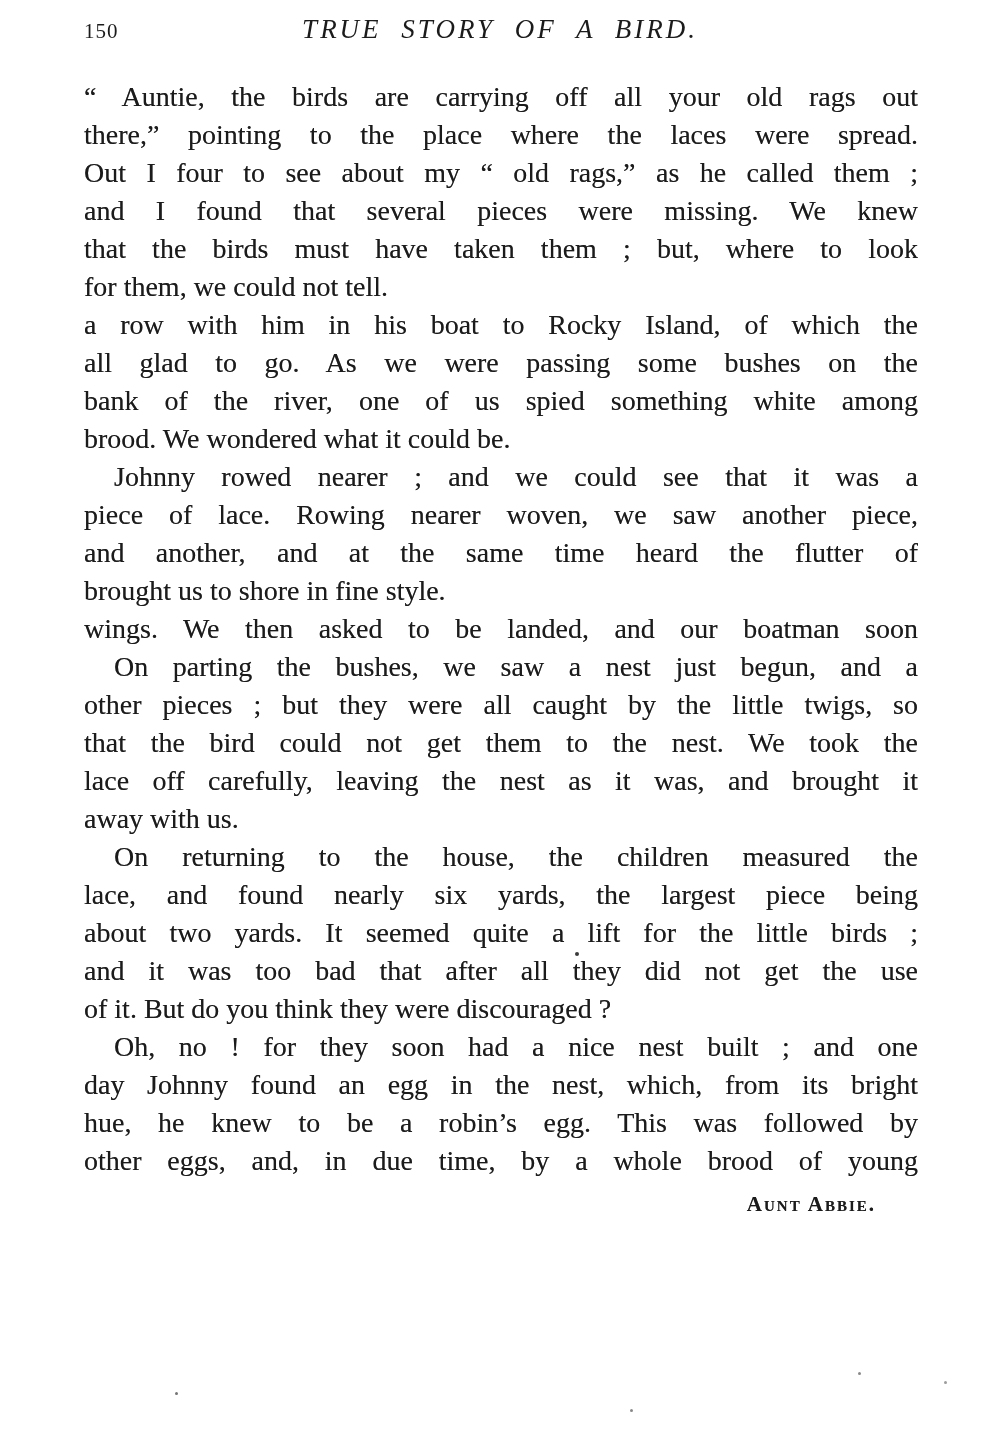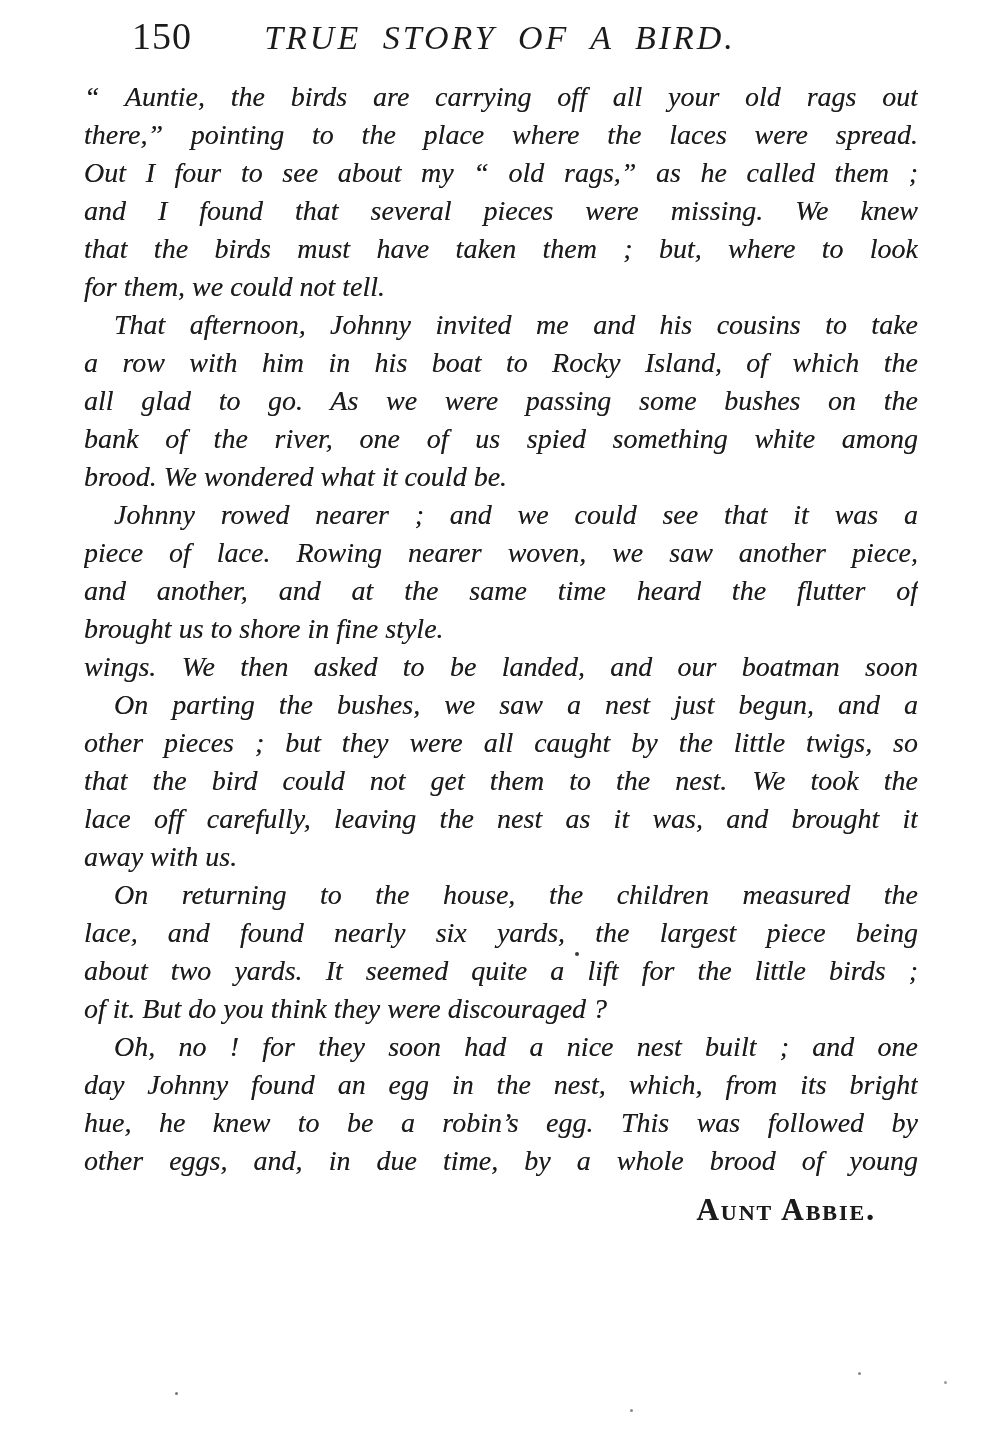--- a/index.html
+++ b/index.html
@@ -18,37 +18,35 @@
   }
   .header {
     display: grid;
     grid-template-columns: 1fr auto 1fr;
     align-items: baseline;
     margin: 14px 84px 0 84px;
     height: 38px;
   }
   .page-num {
     justify-self: start;
-    font-size: 38px;
+    font-size: 21px;
     letter-spacing: 1px;
-    margin-left: 48px;
   }
   .running-title {
     justify-self: center;
     font-style: italic;
-    font-size: 34px;
+    font-size: 27px;
     letter-spacing: 3px;
     word-spacing: 10px;
     white-space: nowrap;
   }
   .body-text {
     margin: 26px 82px 0 84px;
     font-size: 28px;
     text-shadow: 0 0 0.5px rgba(20,20,20,0.55);
-    font-style: italic;
   }
   .para { margin: 0; }
   .line {
     text-align: justify;
     text-align-last: justify;
     line-height: 38px;
     height: 38px;
     overflow: hidden;
     white-space: normal;
   }
@@ -56,21 +54,21 @@
     text-align-last: left;
   }
   .line.indent {
     text-indent: 30px;
   }
   .signature {
     margin: 12px 124px 0 84px;
     text-align: right;
     font-variant: small-caps;
     font-weight: bold;
-    font-size: 31px;
+    font-size: 21px;
     letter-spacing: 2px;
     text-shadow: 0 0 0.5px rgba(20,20,20,0.55);
   }
   .speckle {
     position: absolute;
     background: #3a3a3a;
     border-radius: 50%;
   }
   .sp1 { left: 575px; top: 952px;  width: 4px; height: 4px; }
   .sp2 { left: 175px; top: 1392px; width: 3px; height: 3px; opacity: .7; }
@@ -92,21 +90,20 @@
   <div class="body-text" id="body-text">
       <div class="para">
         <div class="line">“ Auntie, the birds are carrying off all your old rags out</div>
         <div class="line">there,” pointing to the place where the laces were spread.</div>
         <div class="line">Out I four to see about my “ old rags,” as he called them ;</div>
         <div class="line">and I found that several pieces were missing. We knew</div>
         <div class="line">that the birds must have taken them ; but, where to look</div>
         <div class="line last">for them, we could not tell.</div>
       </div>
       <div class="para">
-        <div class="line indent">That afternoon, Johnny invited me and his cousins to take</div>
         <div class="line">a row with him in his boat to Rocky Island, of which the</div>
         <div class="line">all glad to go. As we were passing some bushes on the</div>
         <div class="line">bank of the river, one of us spied something white among</div>
         <div class="line last">brood. We wondered what it could be.</div>
       </div>
       <div class="para">
         <div class="line indent">Johnny rowed nearer ; and we could see that it was a</div>
         <div class="line">piece of lace. Rowing nearer woven, we saw another piece,</div>
         <div class="line">and another, and at the same time heard the flutter of</div>
         <div class="line last">brought us to shore in fine style.</div>
@@ -116,20 +113,21 @@
         <div class="line indent">On parting the bushes, we saw a nest just begun, and a</div>
         <div class="line">other pieces ; but they were all caught by the little twigs, so</div>
         <div class="line">that the bird could not get them to the nest. We took the</div>
         <div class="line">lace off carefully, leaving the nest as it was, and brought it</div>
         <div class="line last">away with us.</div>
       </div>
       <div class="para">
         <div class="line indent">On returning to the house, the children measured the</div>
         <div class="line">lace, and found nearly six yards, the largest piece being</div>
         <div class="line">about two yards. It seemed quite a lift for the little birds ;</div>
+        <div class="line">and it was too bad that after all they did not get the use</div>
         <div class="line last">of it. But do you think they were discouraged ?</div>
       </div>
       <div class="para">
         <div class="line indent">Oh, no ! for they soon had a nice nest built ; and one</div>
         <div class="line">day Johnny found an egg in the nest, which, from its bright</div>
         <div class="line">hue, he knew to be a robin’s egg. This was followed by</div>
         <div class="line">other eggs, and, in due time, by a whole brood of young</div>
       </div>
     </div>
 

